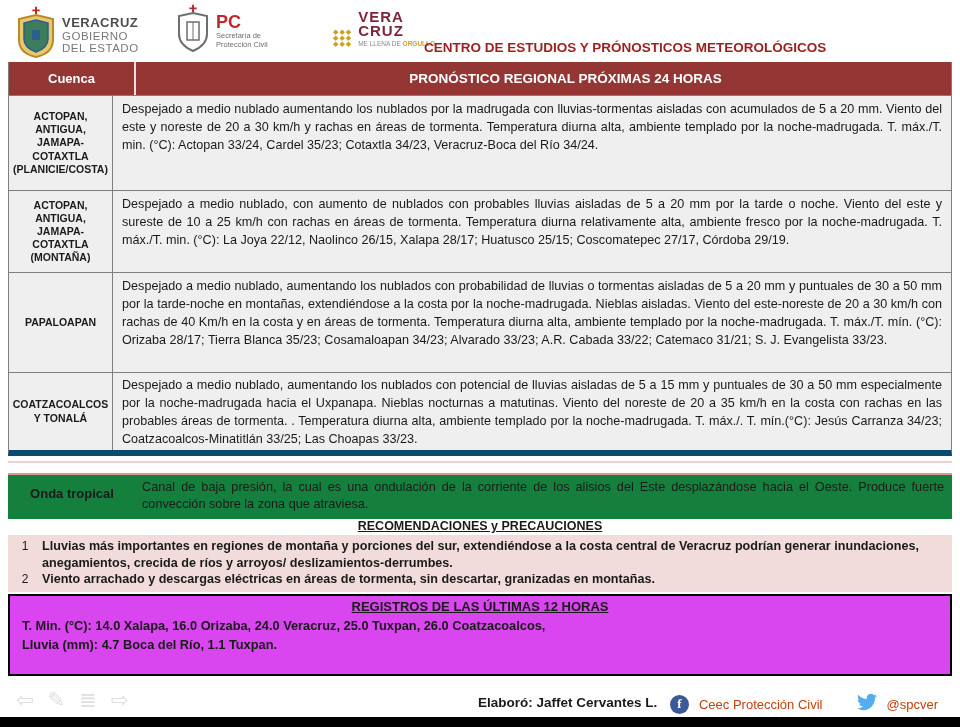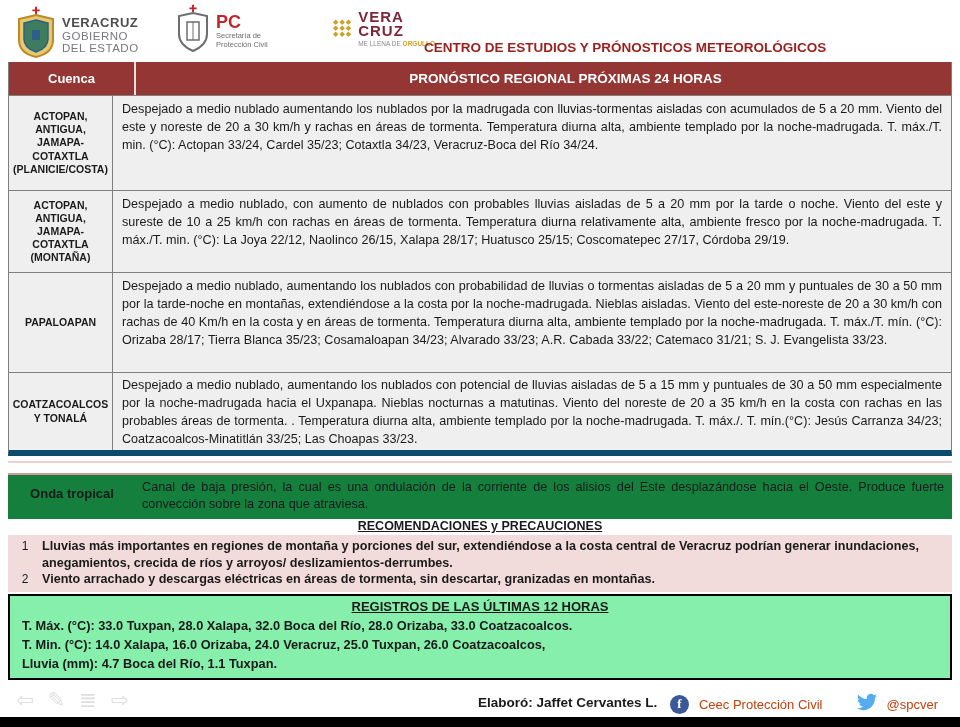--- a/index.html
+++ b/index.html
@@ -12,21 +12,21 @@
   .topbar { position:absolute; top:0; left:0; right:0; height:60px; }
   .logo { position:absolute; display:flex; align-items:center; gap:6px; }
   .logo-gov { left:16px; top:8px; }
   .gov-text { line-height:1.05; }
   .gov-l1 { font-size:13px; font-weight:bold; color:#4d4d4f; letter-spacing:.5px; }
   .gov-l2, .gov-l3 { font-size:11.5px; color:#77787b; letter-spacing:.5px; }
   .cross { color:#c1272d; font-weight:bold; font-size:10px; line-height:6px; text-align:center; }
   .logo-pc { left:176px; top:6px; }
   .pc-abbr { font-size:18px; font-weight:bold; color:#c1272d; line-height:1; }
   .pc-sub { font-size:7.5px; color:#6d6e70; line-height:1.2; }
-  .logo-vc { left:333px; top:10px; }
+  .logo-vc { left:333px; top:10px;align-items:flex-end; }
   .vc-pattern { font-size:7px; color:#c9a227; line-height:6px; text-align:center; letter-spacing:1px; }
   .vc-words { font-size:15px; font-weight:bold; color:#7e2639; line-height:.92; letter-spacing:1px; }
   .vc-tag { font-size:6.5px; color:#8a8a8a; margin-top:2px; }
   .vc-tag b { color:#c9a227; }
   .main-title { position:absolute; left:424px; top:40px; font-size:13.5px; font-weight:bold; color:#9a1f1d; }
   
   .ftable { position:absolute; top:62px; left:8px; right:8px; border-left:1px solid #7f7f7f; border-right:1px solid #7f7f7f; border-bottom:6px solid #0c4a6e; }
   .trow { display:flex; }
   .thead { background:#943634; color:#fff; height:33px; }
   .th-cuenca { width:127px; border-right:2px solid #e8e0e0; display:flex; align-items:center; justify-content:center; font-weight:bold; font-size:13px; }
@@ -41,21 +41,21 @@
   .onda { position:absolute; top:473px; left:8px; right:8px; height:46px; border-top:2px solid #d99694; background:#15803d; display:flex; }
   .onda-label { width:128px; text-align:center; font-weight:bold; font-size:13px; padding-top:11px; }
   .onda-text { flex:1; font-size:12.7px; line-height:17px; padding:4px 8px 0 6px; text-align:justify; }
   
   .rec-title { position:absolute; top:519px; left:0; width:100%; text-align:center; font-size:12.5px; font-weight:bold; text-decoration:underline; color:#1a1a1a; }
   .rec-list { position:absolute; top:535px; left:8px; right:8px; background:#f2dcdb; padding:3px 0 4px; }
   .rec-item { display:flex; }
   .rec-num { width:34px; text-align:center; font-size:12px; padding-top:1px; }
   .rec-text { flex:1; font-size:12.6px; font-weight:bold; line-height:16.5px; padding-right:14px; }
   
-  .registros { position:absolute; top:594px; left:8px; right:8px; border:2px solid #000; background:#86efac; padding:3px 12px 5px; }
+  .registros { position:absolute; top:594px; left:8px; right:8px; border:2px solid #000; background:#d946ef; padding:3px 12px 20px; }
   .reg-title { text-align:center; font-size:13px; font-weight:bold; text-decoration:underline; margin-bottom:2px; }
   .reg-line { font-size:12.8px; font-weight:bold; line-height:19px; }
   
   .viewer-icons { position:absolute; left:16px; top:688px; display:flex; gap:14px; color:#dedede; font-size:21px; }
   .viewer-icons span { cursor:default; }
   .elaboro { position:absolute; left:478px; top:695px; font-size:13.5px; font-weight:bold; }
   .social { position:absolute; right:22px; top:692px; display:flex; align-items:center; gap:10px; }
   .fb-badge { width:19px; height:19px; border-radius:50%; background:#3b5998; color:#fff; font-weight:bold; font-size:13px; display:flex; align-items:center; justify-content:center; font-family:"Liberation Serif",serif; }
   .social-label { font-size:13px; color:#c2410c; }
   .tw-gap { width:14px; }
@@ -153,21 +153,20 @@
       <div class="rec-text">Lluvias más importantes en regiones de montaña y porciones del sur, extendiéndose a la costa central de Veracruz podrían generar inundaciones, anegamientos, crecida de ríos y arroyos/ deslizamientos-derrumbes.</div>
     </div>
     <div class="rec-item">
       <div class="rec-num">2</div>
       <div class="rec-text">Viento arrachado y descargas eléctricas en áreas de tormenta, sin descartar, granizadas en montañas.</div>
     </div>
   </div>
 
   <div class="registros">
     <div class="reg-title">REGISTROS DE LAS ÚLTIMAS 12 HORAS</div>
-    <div class="reg-line">T. Máx. (°C): 33.0 Tuxpan, 28.0 Xalapa, 32.0 Boca del Río, 28.0 Orizaba, 33.0 Coatzacoalcos.</div>
     <div class="reg-line">T. Min. (°C): 14.0 Xalapa, 16.0 Orizaba, 24.0 Veracruz, 25.0 Tuxpan, 26.0 Coatzacoalcos,</div>
     <div class="reg-line">Lluvia (mm): 4.7 Boca del Río, 1.1 Tuxpan.</div>
   </div>
 
   <div class="viewer-icons">
     <span>⇦</span>
     <span>✎</span>
     <span>≣</span>
     <span>⇨</span>
   </div>

